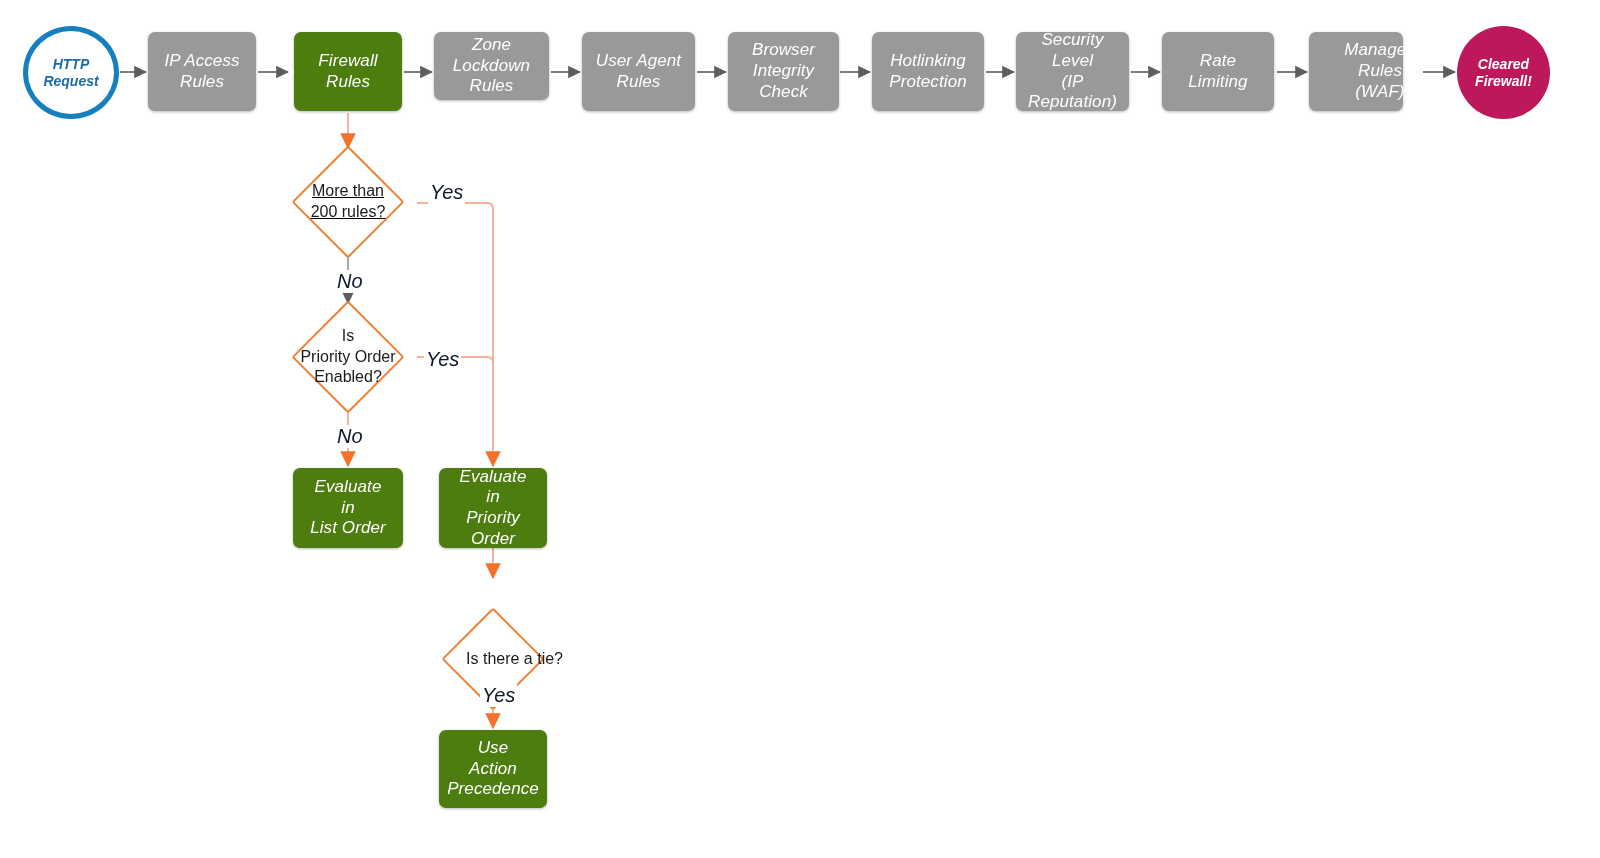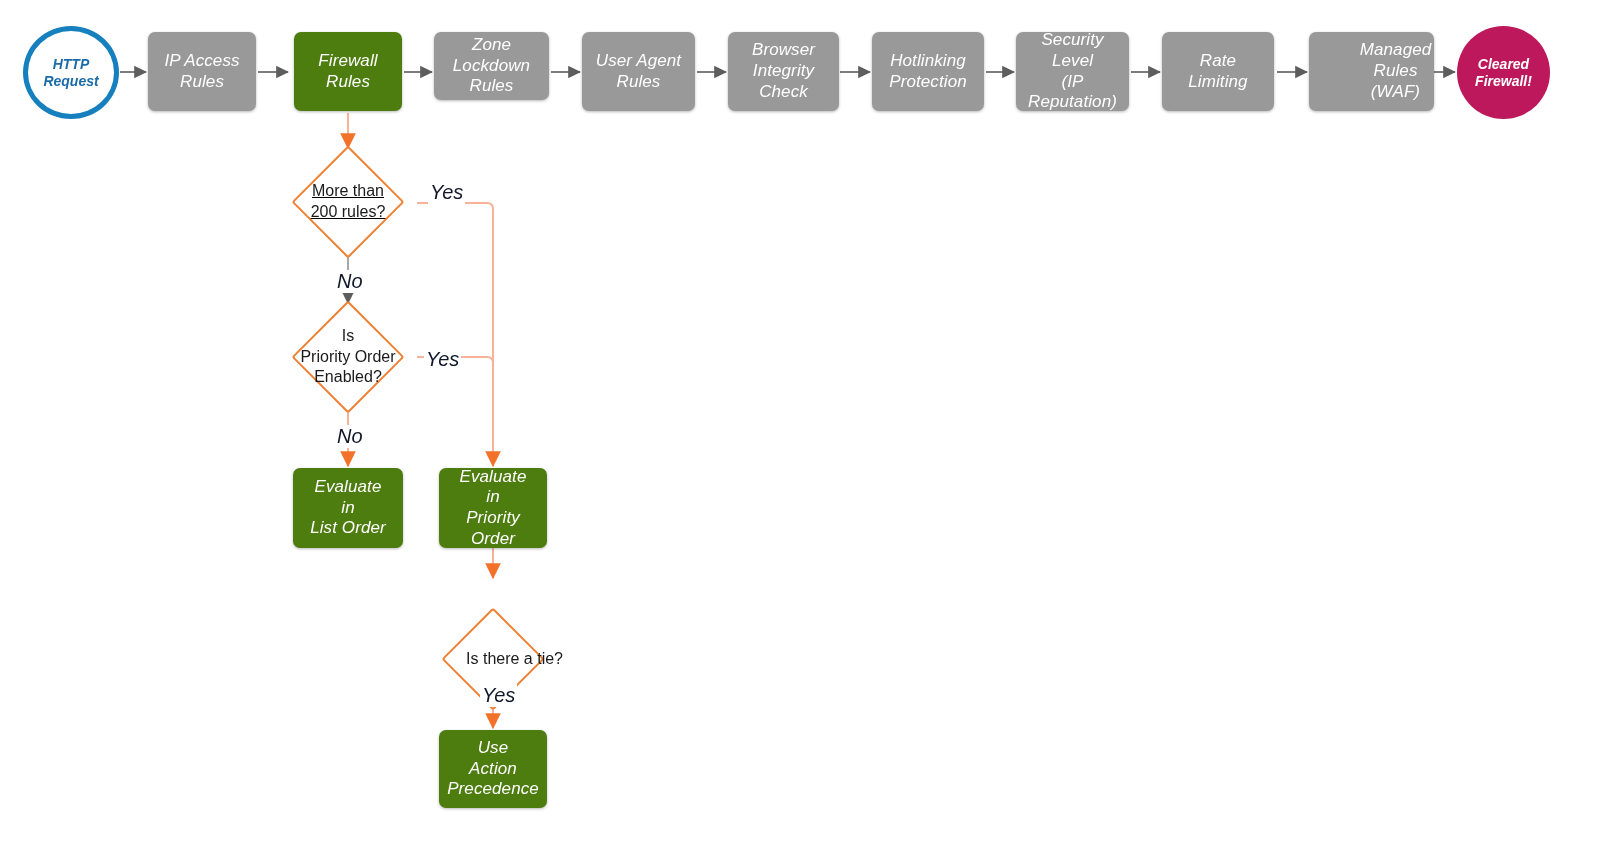--- a/index.html
+++ b/index.html
@@ -215,21 +215,21 @@
     </div>
   </div>
 
   <div class="node proc gray" style="left:1162px; top:32px; width:112px; height:79px;">
     <div class="lbl">
       <div>Rate</div>
       <div>Limiting</div>
     </div>
   </div>
 
-  <div class="node proc gray" style="left:1309px; top:32px; width:125px; height:79px;padding-left:48px;">
+  <div class="node proc gray" style="left:1309px; top:32px; width:94px; height:79px;padding-left:48px;">
     <div class="lbl">
       <div>Managed</div>
       <div>Rules</div>
       <div>(WAF)</div>
     </div>
   </div>
 
   <div class="node term filled" style="left:1457px; top:26px; width:93px; height:93px;">
     <div class="lbl">
       <div>Cleared</div>

